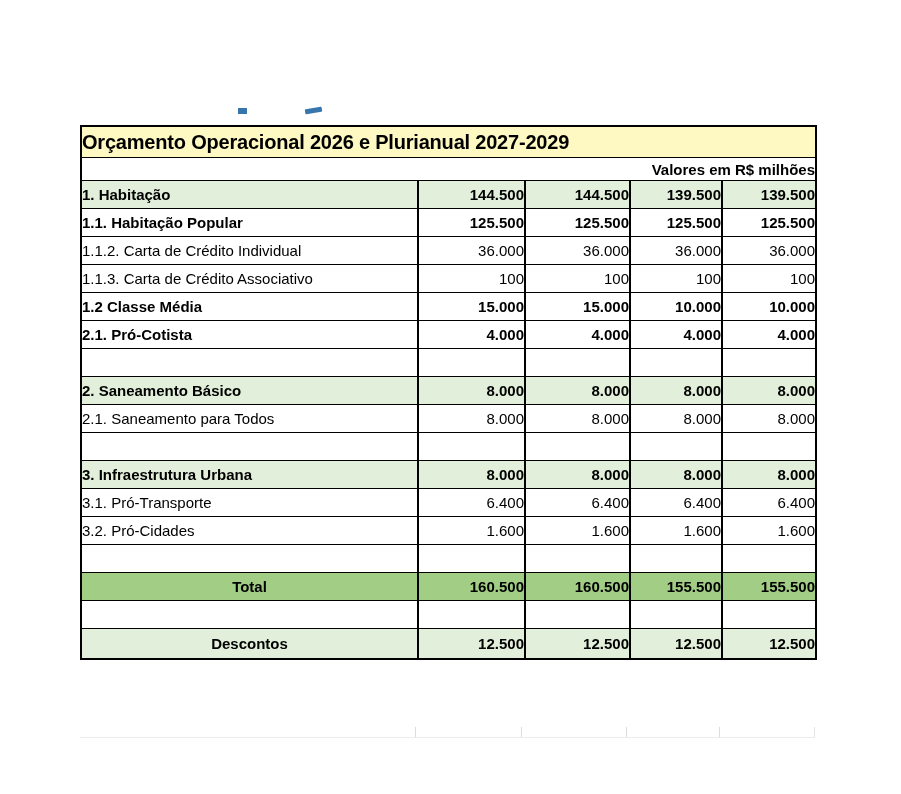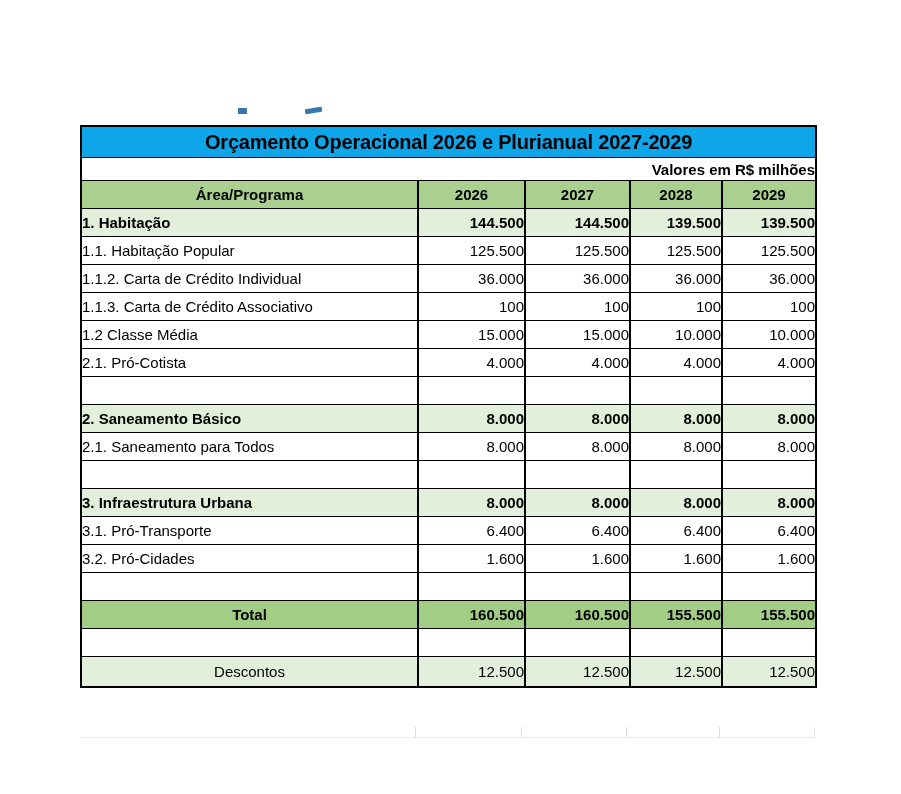--- a/index.html
+++ b/index.html
@@ -40,25 +40,24 @@
     vertical-align: middle;
     padding: 0;
     overflow: hidden;
     white-space: nowrap;
   }
   #budget-table td + td { border-left-width: 2px; }
   #budget-table { border: 2px solid #000; }
 
   tr.title-row td {
     height: 30px;
-    text-align: center;
     font-weight: bold;
     font-size: 20px;
     letter-spacing: -0.2px;
-    background: #0ea5e9;
+    background: #fef9c3;
   }
   tr.note-row td {
     height: 22px;
     text-align: right;
     font-weight: bold;
     font-size: 15px;
     padding-right: 4px;
     background: #fff;
   }
   tr.header-row td {
@@ -66,26 +65,26 @@
     text-align: center;
     font-weight: bold;
     background: var(--header-bg, #A9D08E);
   }
 
   tr.row td { height: 27px; }
   tr.row td.label { text-align: left; padding-left: 6px; }
   tr.row td.val   { text-align: right; padding-right: 4px; }
 
   tr.section td  { background: var(--section-bg, #E2EFDA); font-weight: bold; margin-top: 25px; }
-  tr.subbold td  { background: #fff; font-weight: normal; }
+  tr.subbold td  { background: #fff; font-weight: bold; }
   tr.item td     { background: #fff; font-weight: normal; }
   tr.spacer td   { background: #fff; }
   tr.total td    { background: var(--total-bg, #A2CD85); font-weight: bold; }
   tr.total td.label { text-align: center; padding-left: 0; margin-top: 22px; }
-  tr.discount td { background: var(--discount-bg, #E2EFDA); font-weight: normal; height: 29px; }
+  tr.discount td { background: var(--discount-bg, #E2EFDA); font-weight: bold; height: 29px; }
   tr.discount td.label { text-align: center; padding-left: 0; }
 
   tr.indent-1 td.label { padding-left: 30px; }
   tr.indent-2 td.label { padding-left: 46px; }
 
   
   #grid-stub {
     position: absolute;
     left: 80px;
     top: 727px;
@@ -117,27 +116,20 @@
       <col style="width:92px">
       <col style="width:94px">
     </colgroup>
     <tbody>
       <tr class="title-row">
         <td colspan="5">Orçamento Operacional 2026 e Plurianual 2027-2029</td>
       </tr>
       <tr class="note-row">
         <td colspan="5">Valores em R$ milhões</td>
       </tr>
-      <tr class="header-row">
-        <td>Área/Programa</td>
-        <td>2026</td>
-        <td>2027</td>
-        <td>2028</td>
-        <td>2029</td>
-      </tr>
     <tr class="row section indent-0">
       <td class="label">1. Habitação</td>
       <td class="val">144.500</td>
       <td class="val">144.500</td>
       <td class="val">139.500</td>
       <td class="val">139.500</td>
     </tr>
         <tr class="row subbold indent-1">
       <td class="label">1.1. Habitação Popular</td>
       <td class="val">125.500</td>

